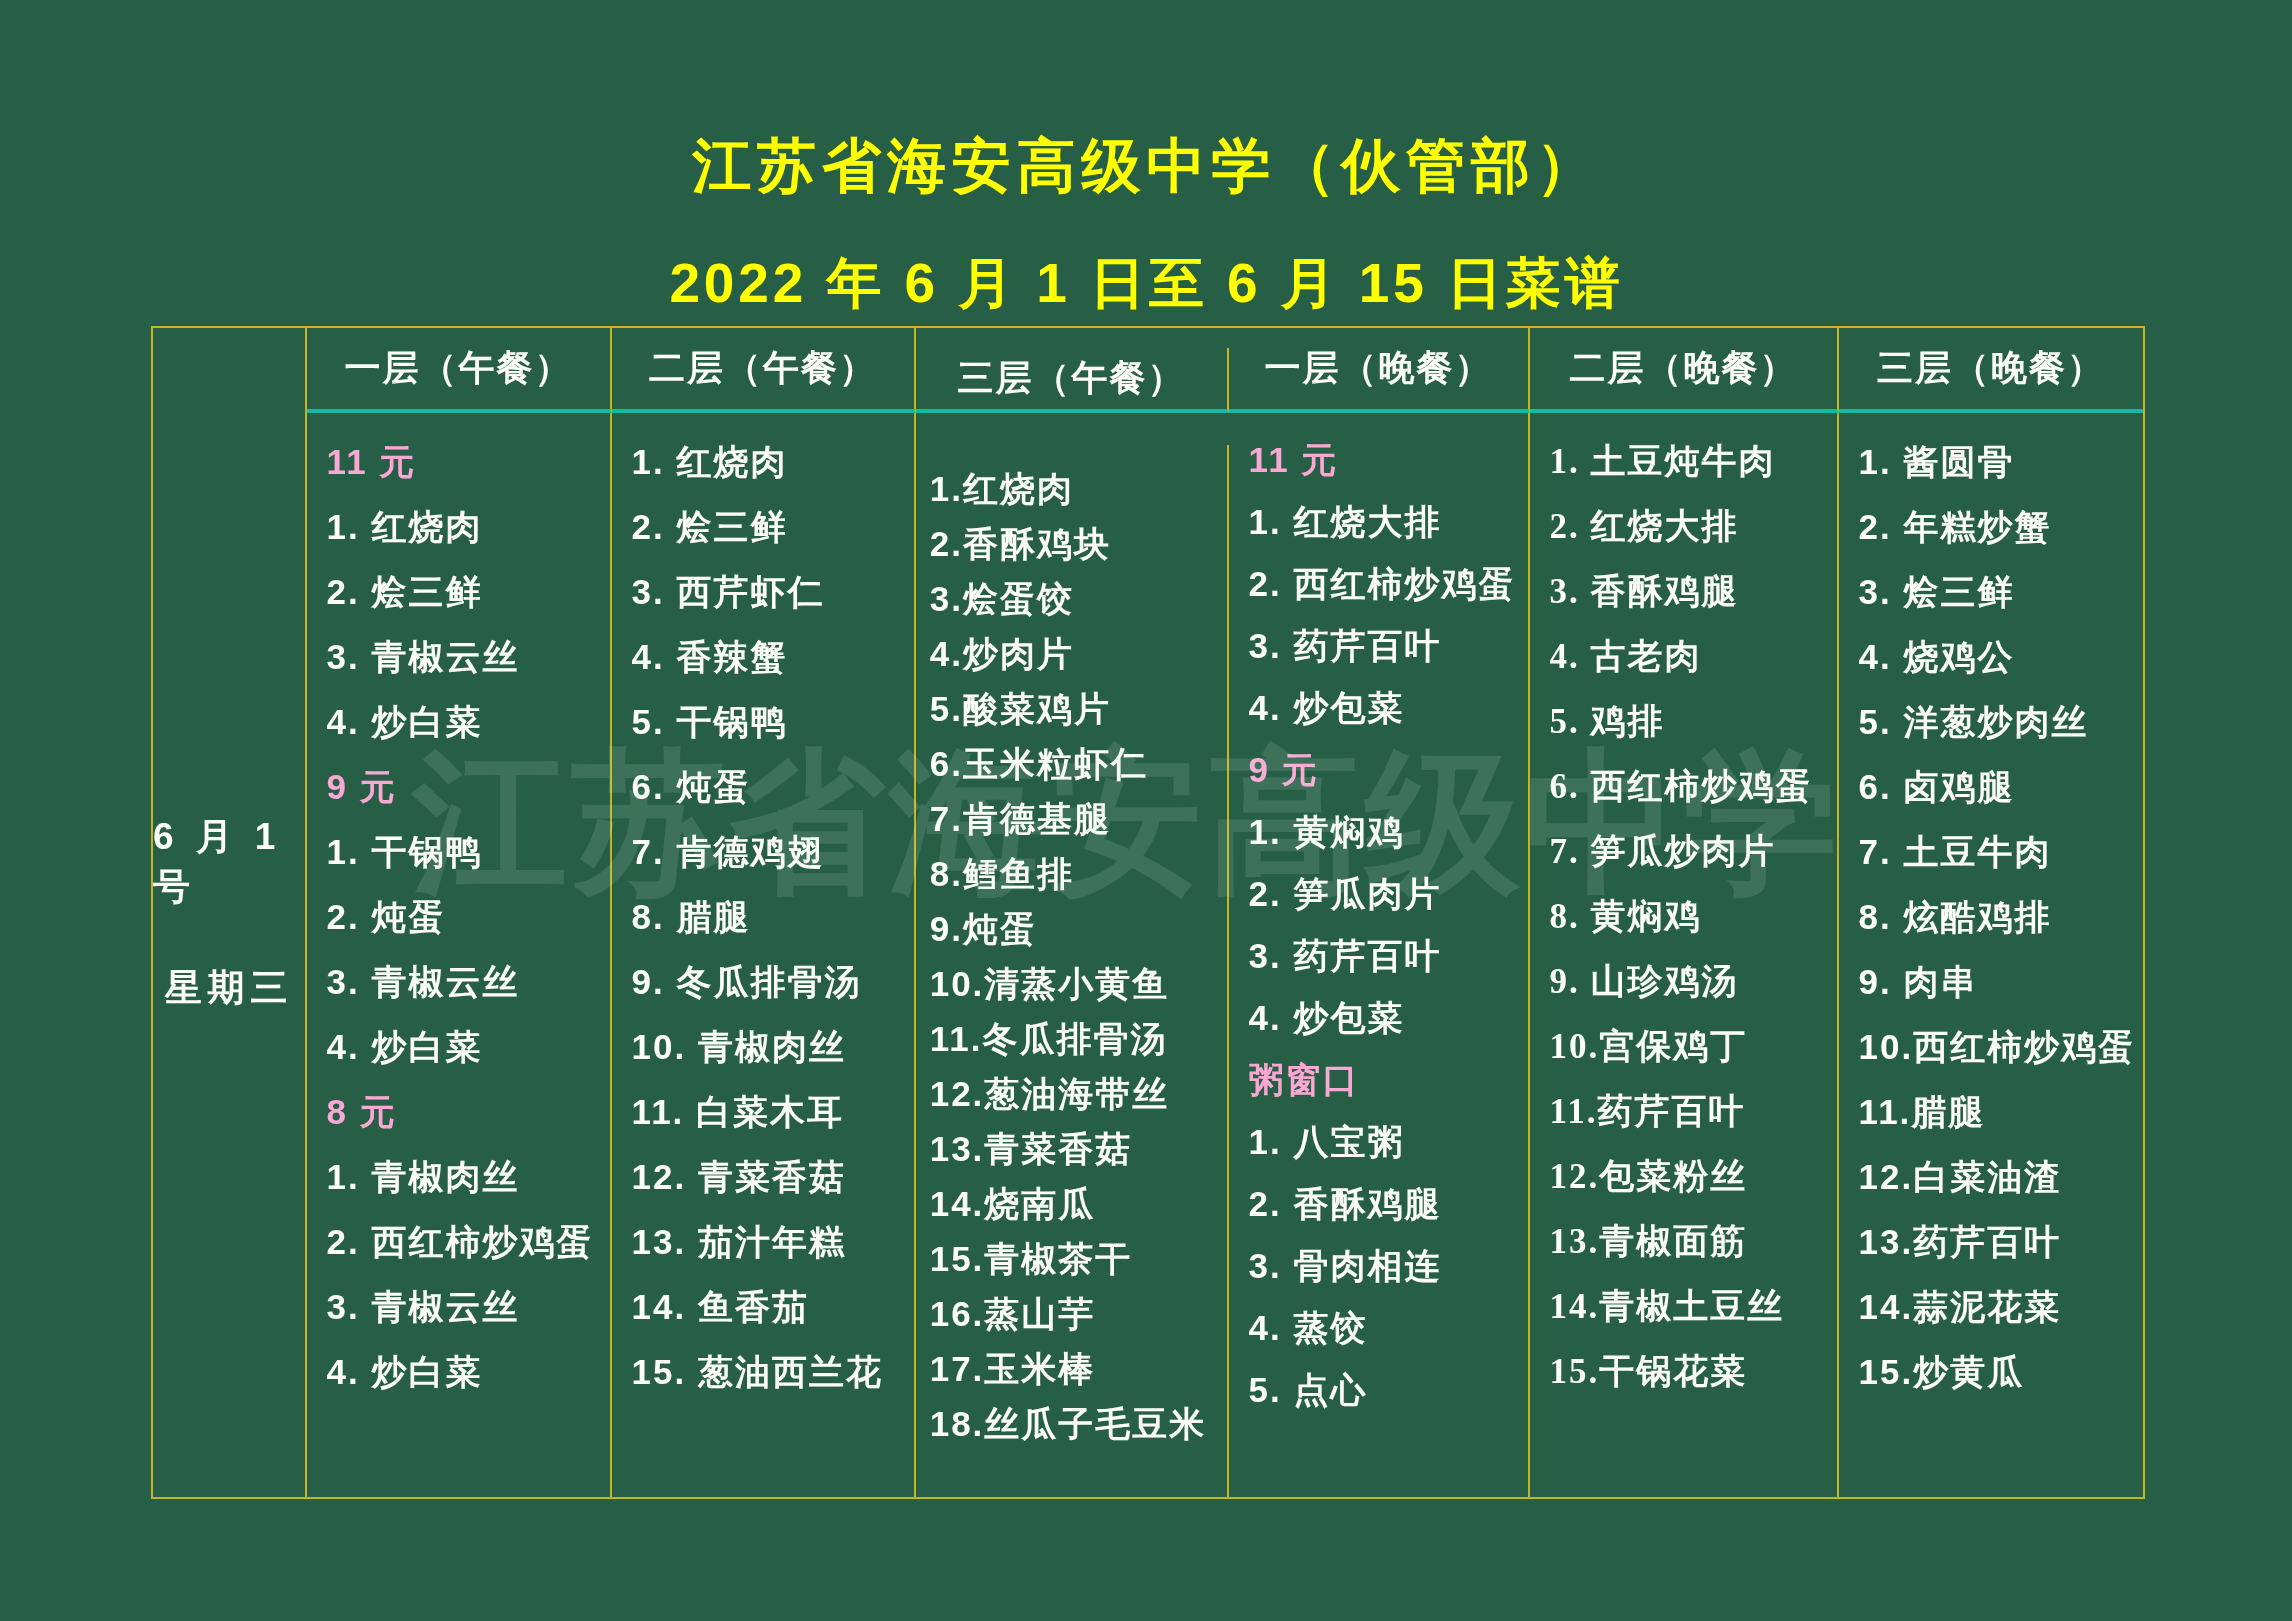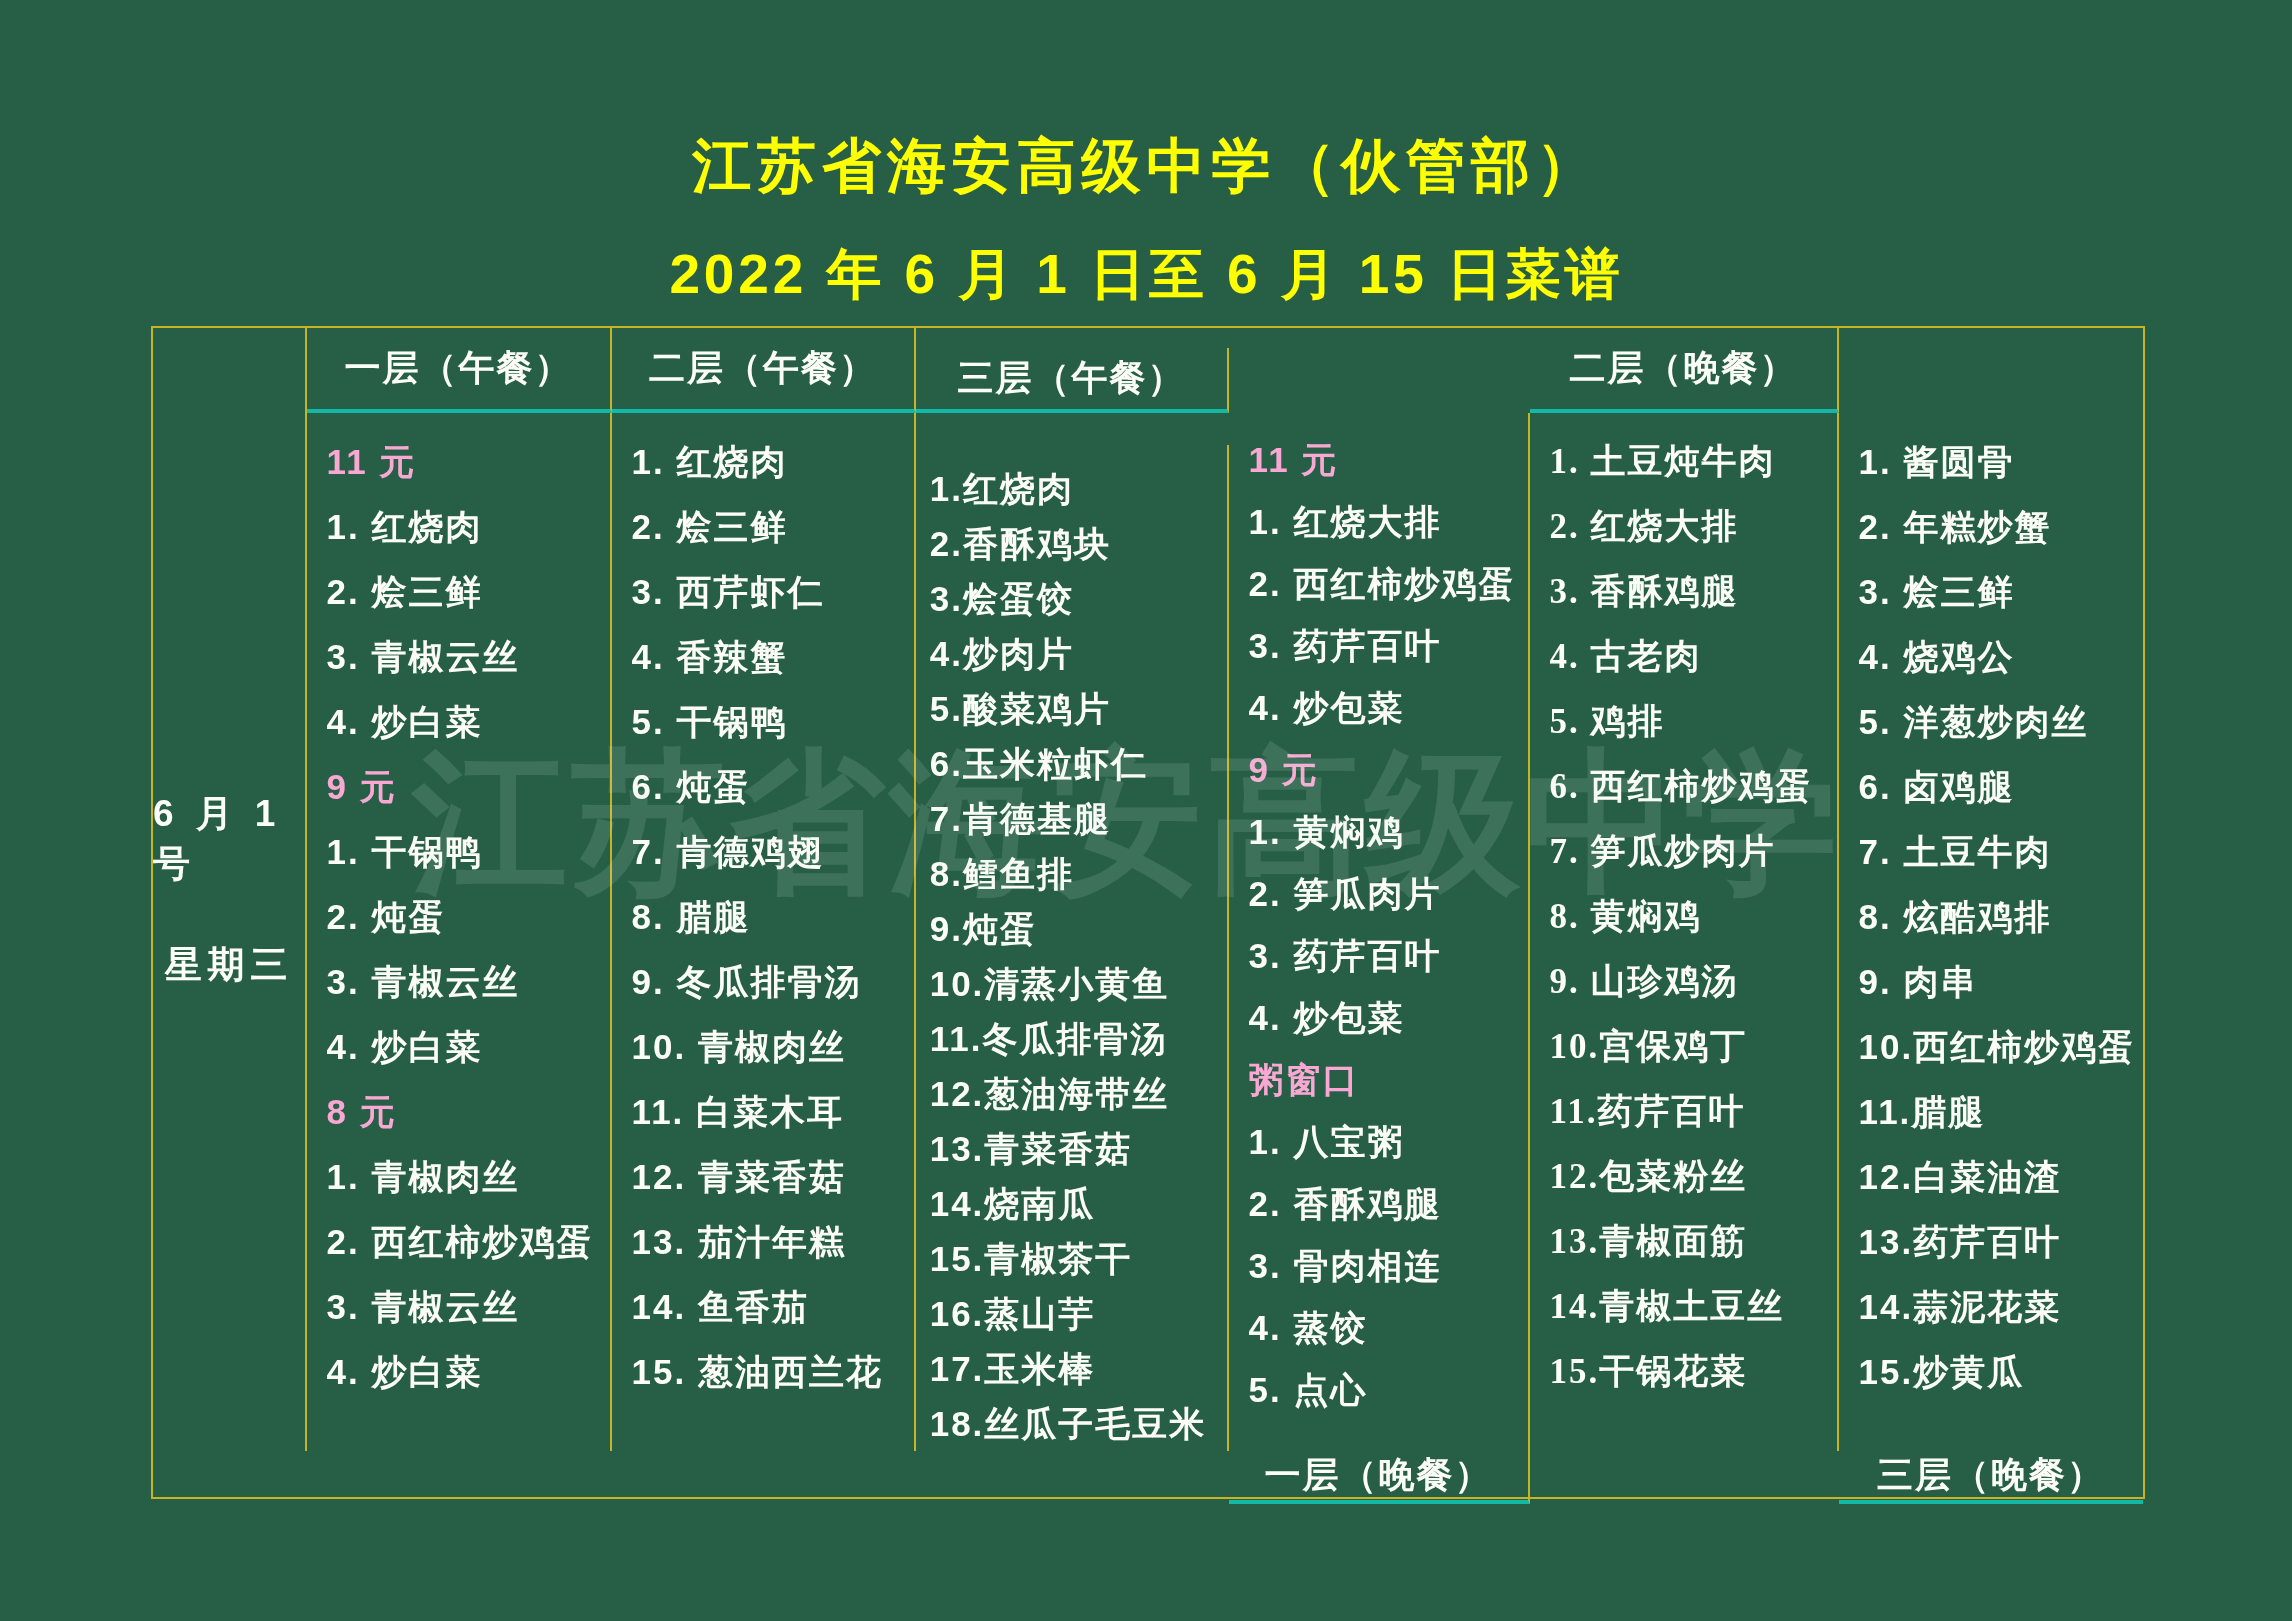--- a/index.html
+++ b/index.html
@@ -7,21 +7,21 @@
   body {
     background: #265f46;
     font-family: "Liberation Sans", sans-serif;
     font-weight: bold;
     color: #fdfdf8;
     position: relative;
     overflow: hidden;
   }
   .title-wrap { position: absolute; top: 127px; left: 0; width: 100%; text-align: center; }
   .title-line1 { font-size: 59px; color: #ffff00; letter-spacing: 5.9px; }
-  .title-line2 { font-size: 55px; color: #ffff00; letter-spacing: 3.9px; margin-top: 31px; }
+  .title-line2 { font-size: 55px; color: #ffff00; letter-spacing: 3.9px; margin-top: 40px; }
 
   .watermark {
     position: absolute; left: 412px; top: 720px;
     font-size: 155px; letter-spacing: 3.9px; white-space: nowrap;
     color: rgba(214, 239, 222, 0.13);
     pointer-events: none; z-index: 5;
   }
 
   .menu-table {
     position: absolute; left: 151px; top: 326px;
@@ -70,22 +70,22 @@
 <div class="menu-table">
 
   <div class="cell date-cell">
     <div>6 月 1 号</div>
     <div>星期三</div>
   </div>
 
   <div class="cell head-cell col-head-1">一层（午餐）</div>
   <div class="cell head-cell col-head-2">二层（午餐）</div>
   <div class="cell head-cell col-head-3">三层（午餐）</div>
+  <div class="cell head-cell col-head-4">一层（晚餐）</div>
   <div class="cell head-cell col-head-5">二层（晚餐）</div>
-  <div class="cell head-cell col-head-4">一层（晚餐）</div>
   <div class="cell head-cell col-head-6">三层（晚餐）</div>
 
   <div class="cell body-cell col-body-1">
 
   <div class="item hl">11 元</div>
       <div class="item">1. 红烧肉</div>
       <div class="item">2. 烩三鲜</div>
       <div class="item">3. 青椒云丝</div>
       <div class="item">4. 炒白菜</div>
       <div class="item hl">9 元</div>

